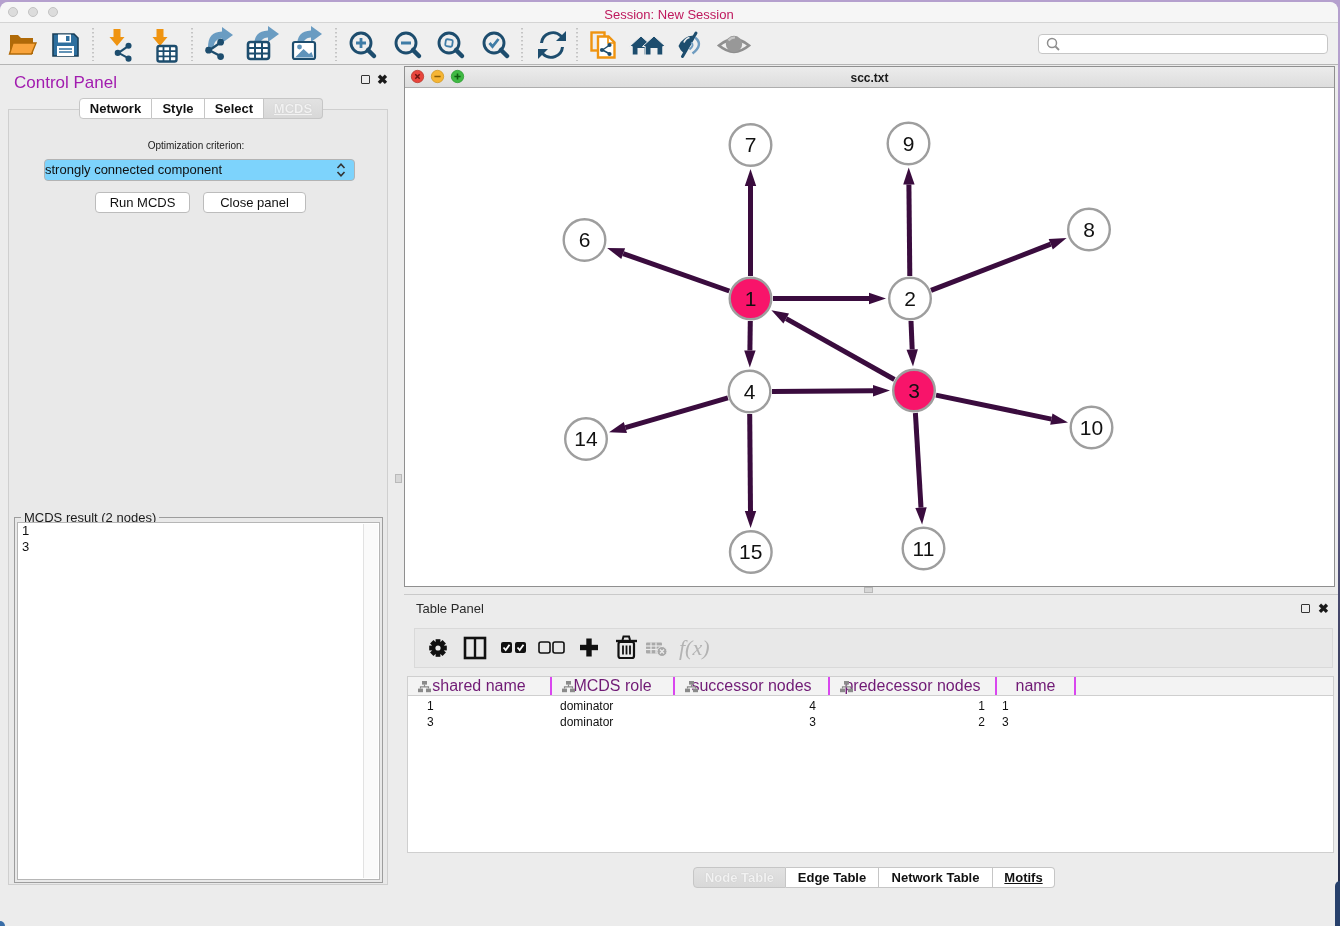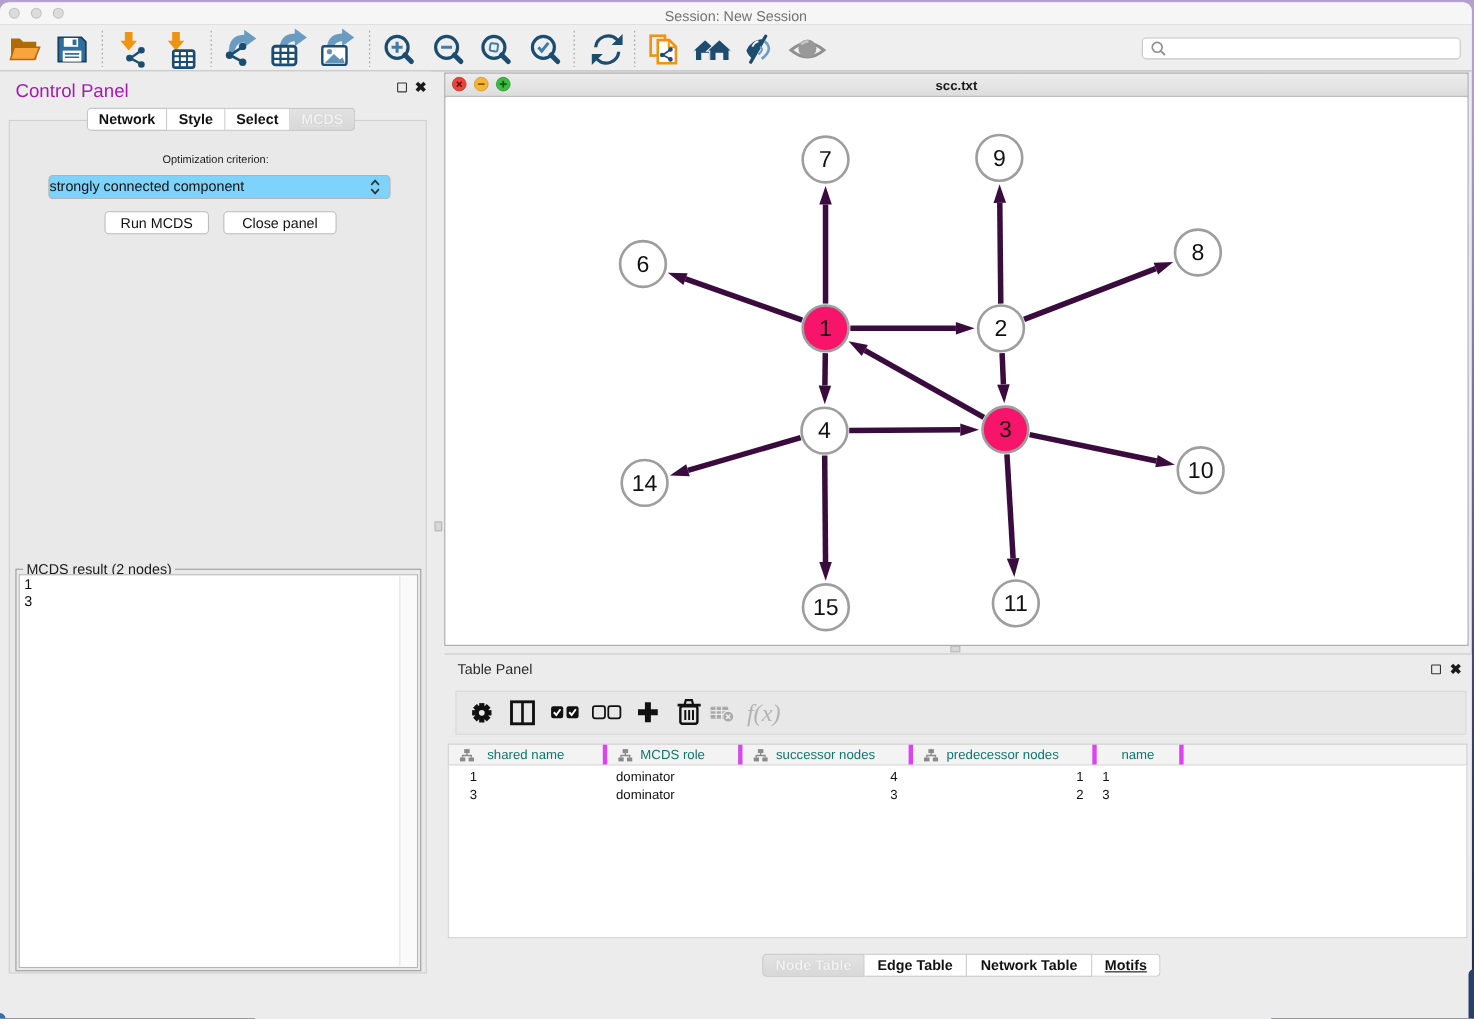--- a/index.html
+++ b/index.html
@@ -2,21 +2,21 @@
 <html><head>
 <meta charset="utf-8">
 <style>
 * { margin:0; padding:0; box-sizing:border-box; }
 html,body { width:1340px; height:926px; overflow:hidden; }
 body { font-family:"Liberation Sans", sans-serif; background:linear-gradient(180deg,#b5a0ce 0%,#b5a0ce 6%,#9d8cbd 22%,#6f6795 45%,#414467 68%,#2b3251 88%,#232c49 100%); position:relative; }
 #win { position:absolute; left:0; top:2px; width:1338px; height:924px; background:#ececec; border-radius:8px 8px 0 0; overflow:hidden; }
 
 #titlebar { position:absolute; left:0; top:0; width:1338px; height:21px; background:#f6f6f6; border-bottom:1px solid #d4d4d4; border-radius:8px 8px 0 0; }
 .tl { position:absolute; top:5px; width:10px; height:10px; border-radius:50%; background:#dcdcdc; border:1px solid #c3c3c3; }
-#titletext { position:absolute; top:5px; left:0; width:1338px; text-align:center; font-size:13px; color:#737373; }
+#titletext { position:absolute; top:5px; left:0; width:1338px; text-align:center; font-size:13px; color:#be185d; }
 
 #toolbar { position:absolute; left:0; top:21px; width:1338px; height:42px; background:#efefef; border-bottom:1px solid #b5b5b5; }
 #searchbox { position:absolute; left:1038px; top:11px; width:290px; height:20px; background:#fff; border:1px solid #c6c6c6; border-radius:4px; }
 
 #cpanel { position:absolute; left:0; top:63px; width:392px; height:823px; background:#ececec; }
 #cpanel-title { position:absolute; left:14px; top:8px; font-size:17px; color:#a21caf; }
 .float-ic { position:absolute; width:9px; height:9px; border:1.5px solid #333; border-radius:1px; }
 .close-ic { position:absolute; font-size:13px; font-weight:bold; color:#1a1a1a; line-height:10px; }
 #cp-content { position:absolute; left:8px; top:44px; width:380px; height:776px; background:#e9e9e9; border:1px solid #cfcfcf; }
 .tabrow { position:absolute; display:flex; }
@@ -37,21 +37,21 @@
 
 #netwin { position:absolute; left:404px; top:64px; width:931px; height:521px; border:1px solid #8f8f8f; background:#fff; }
 #nettitle { position:absolute; left:0; top:0; width:929px; height:21px; background:linear-gradient(#ececec,#dddddd); border-bottom:1px solid #aeaeae; }
 #nettitle-text { position:absolute; left:0; top:4px; width:929px; text-align:center; font-size:12px; font-weight:bold; color:#1a1a1a; }
 #netcanvas { position:absolute; left:0; top:22px; width:929px; height:497px; background:#fff; }
 
 #tpanel { position:absolute; left:404px; top:592px; width:934px; height:294px; background:#ececec; border-top:1px solid #c9c9c9; }
 #tpanel-title { position:absolute; left:12px; top:6px; font-size:13px; color:#2a2a2a; }
 #ttoolbar { position:absolute; left:10px; top:33px; width:919px; height:40px; background:#e8e8e8; border:1px solid #d9d9d9; }
 #thead { position:absolute; left:3px; top:81px; width:927px; height:20px; background:#f3f3f3; border:1px solid #cfcfcf; }
-.thcell { position:absolute; top:0; height:18px; border-right:4px solid #d946ef; font-size:12px; color:#0f766e; text-align:center; line-height:18px; }
+.thcell { position:absolute; top:0; height:18px; border-right:2px solid #d946ef; font-size:16px; color:#701a75; text-align:center; line-height:18px; }
 #tbody { position:absolute; left:3px; top:101px; width:927px; height:157px; background:#fff; border:1px solid #cfcfcf; border-top:none; font-size:12px; color:#111; }
 .trow { position:absolute; height:16px; line-height:16px; }
 
 
 #statusbar { position:absolute; left:0; top:886px; width:1338px; height:38px; background:#ececec; border-top:1px solid #c9c9c9; }
 #memstat { position:absolute; left:1255px; top:9px; width:73px; height:24px; background:#fdfdfd; border:1px solid #b9b9b9; font-size:12px; color:#111; }
 #listbtn { position:absolute; left:11px; top:10px; width:27px; height:21px; background:#fdfdfd; border:1px solid #adadad; }
 #deskbr { position:absolute; right:0; bottom:0; width:5px; height:45px; background:#27406b; border-radius:8px 0 0 0; }
 </style>
 </head>

